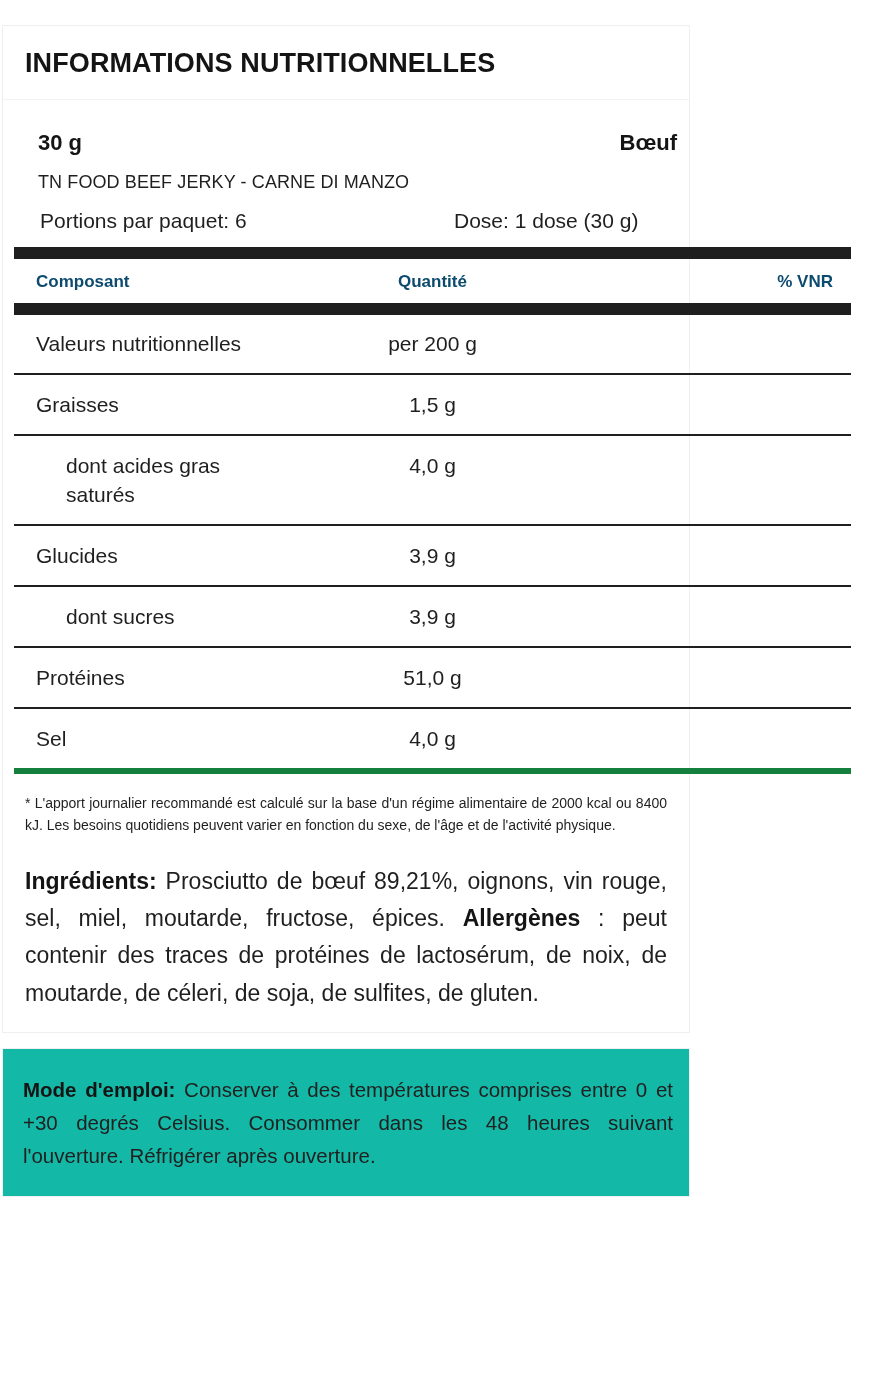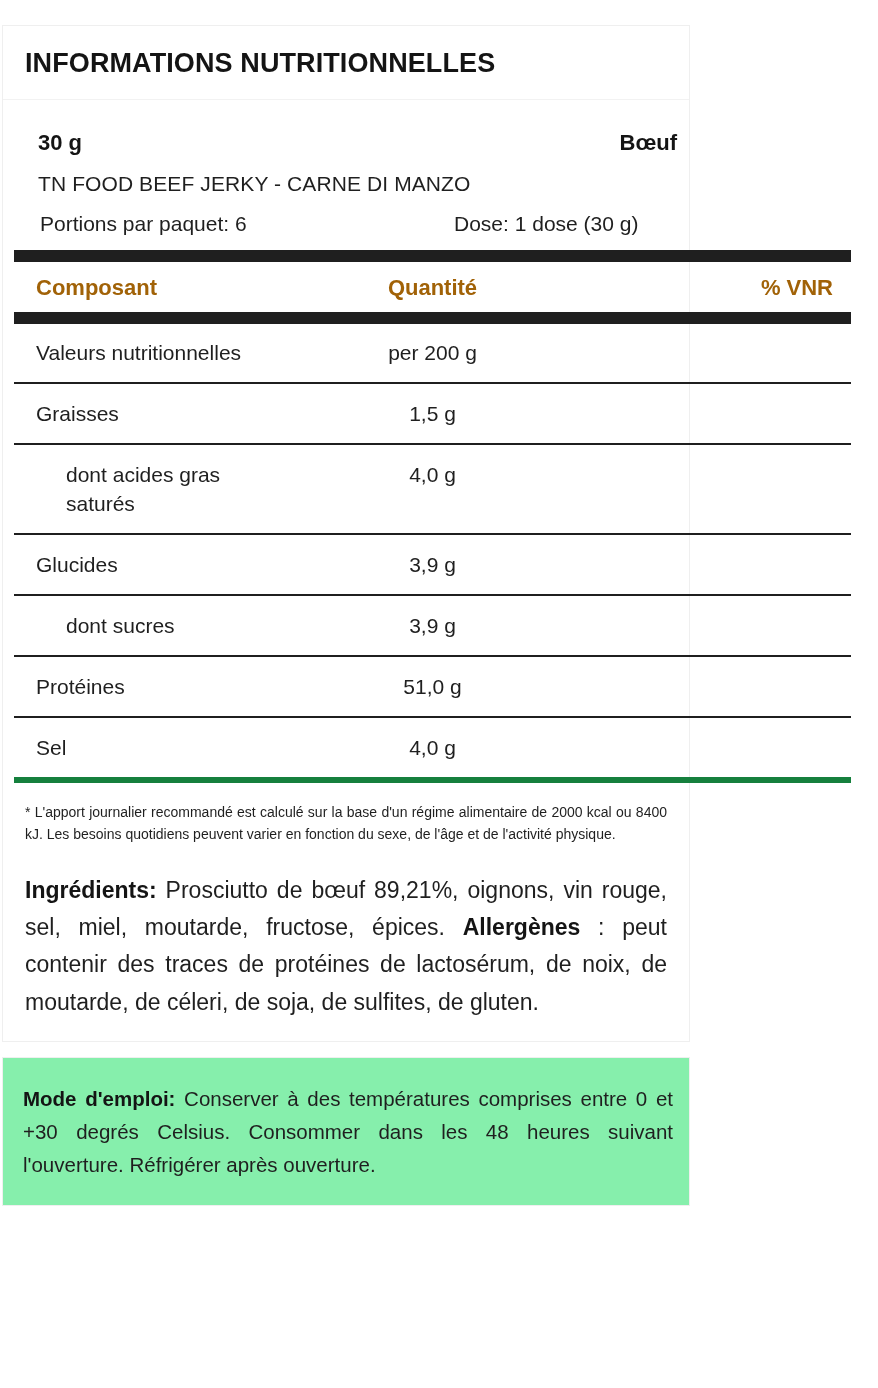--- a/index.html
+++ b/index.html
@@ -57,21 +57,21 @@
   }
 
   .serving-size,
   .flavour {
     font-size: 22px;
     font-weight: bold;
     color: #141414;
   }
 
   .product-name {
-    font-size: 21px;
+    font-size: 18px;
     color: #1f1f1f;
     padding: 16px 0 0 24px;
     letter-spacing: 0.1px;
   }
 
   .portion-row {
     display: flex;
     padding: 16px 0 14px 26px;
     font-size: 21px;
     color: #1f1f1f;
@@ -87,23 +87,23 @@
     table-layout: fixed;
   }
 
   .bar-row td {
     height: 12px;
     background: #1f1f1f;
     padding: 0;
   }
 
   .colhead td {
-    font-size: 22px;
+    font-size: 17px;
     font-weight: bold;
-    color: #a16207;
+    color: #0c4a6e;
     padding: 13px 0 11px 0;
   }
 
   .nutri-table td.c-name { width: 352px; text-align: left;   padding-left: 22px; }
   .nutri-table td.c-qty  { width: 310px; text-align: center; }
   .nutri-table td.c-vnr  { width: 175px; text-align: right;  padding-right: 18px; }
 
   .nrow td {
     font-size: 21px;
     color: #1f1f1f;
@@ -140,21 +140,21 @@
     padding-top: 26px;
     padding-bottom: 20px;
   }
 
   .ingredients b, .footnote b { font-weight: bold; color: #141414; }
 
   
   .card-second {
     margin-top: 15px;
     border: 1px solid #efefef;
-    background: #86efac;
+    background: #14b8a6;
     padding: 24px 16px 24px 20px;
   }
 
   .usage {
     font-size: 20.5px;
     line-height: 1.62;
     text-align: justify;
     color: #1f1f1f;
   }
 

